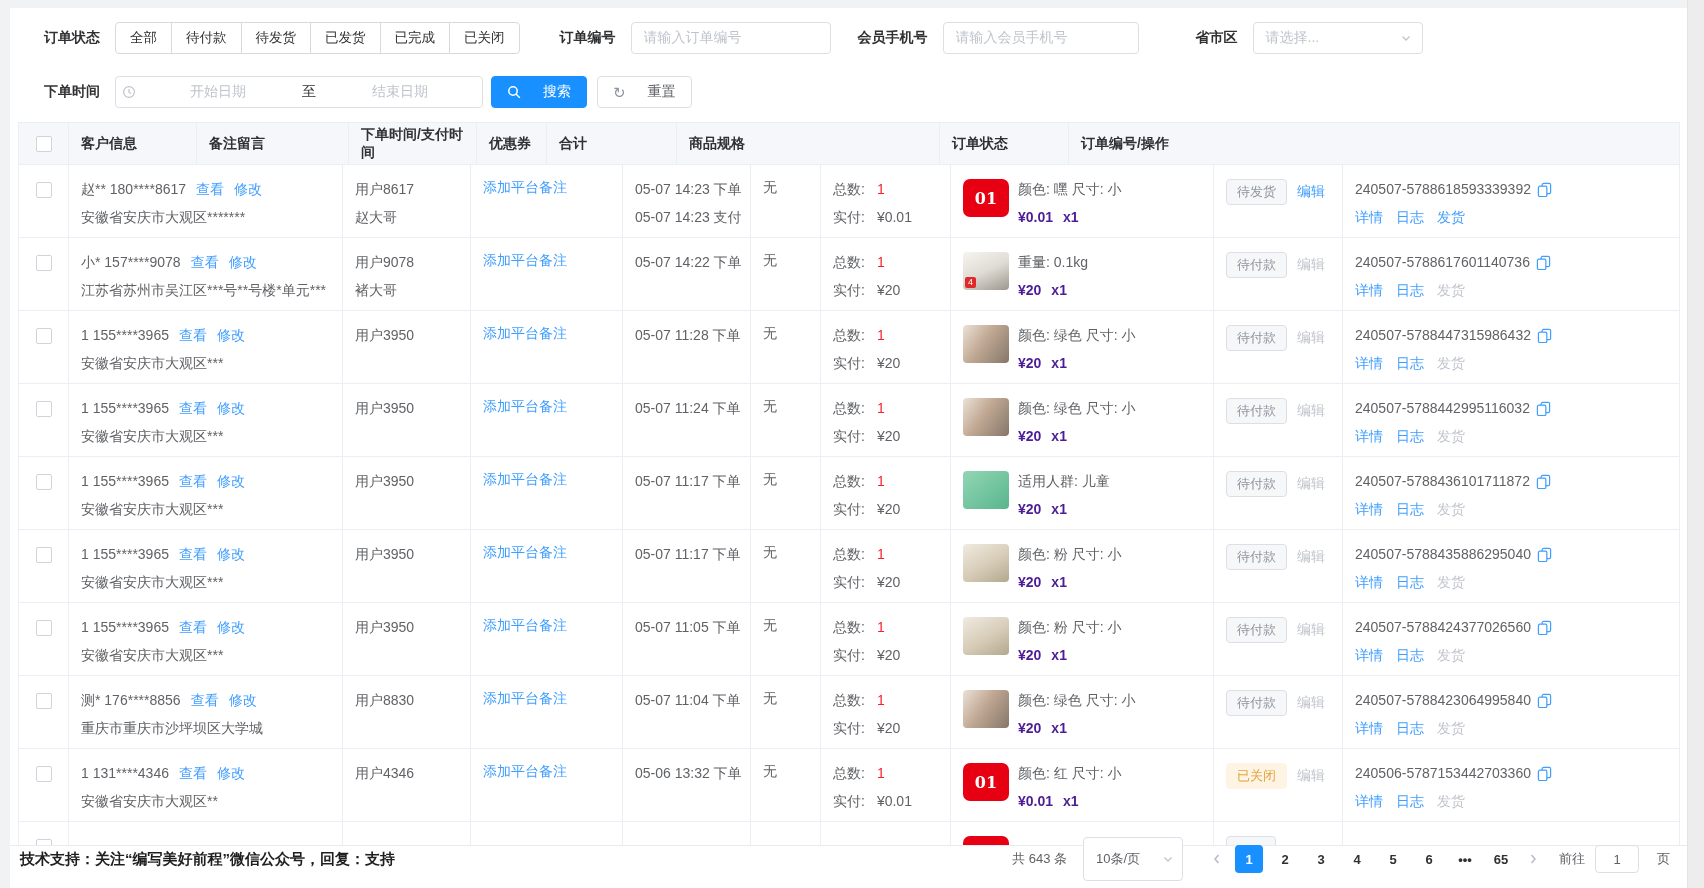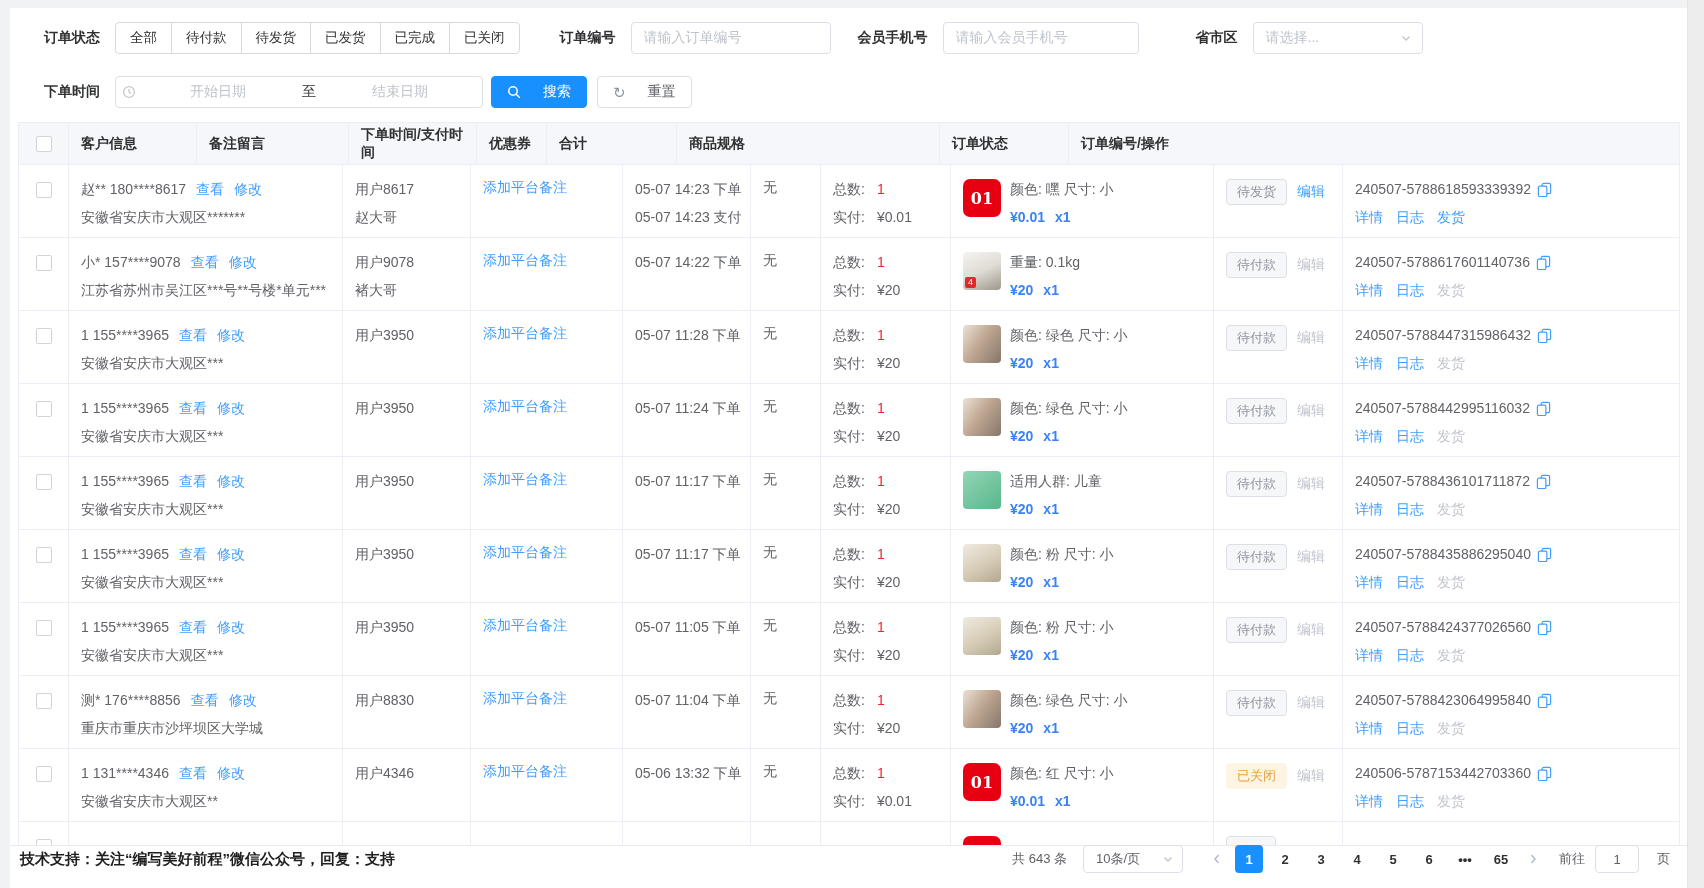--- a/index.html
+++ b/index.html
@@ -52,44 +52,44 @@
   .line + .line{margin-top:8px;}
   .txt{color:#606266;}
   .lnk{color:#409eff;cursor:pointer;}
   .c1 .lnk{margin-left:10px;}
   .c8 .lnk{margin-left:10px;}
   .ops .lnk{margin-right:13px;}
   .lnk.st-off{color:#c0c4cc;}
   .red{color:#f5222d;}
   .c6 .line span + span{margin-left:12px;}
   .prod{display:flex;gap:9px;}
-  .thumb{width:38px;height:38px;border-radius:4px;position:relative;flex:none;}
+  .thumb{width:46px;height:38px;border-radius:4px;position:relative;flex:none;}
   .thumb-tile{background:#e60012;border-radius:7px;display:flex;align-items:center;justify-content:center;}
   .thumb-tile .tt{color:#fff;font-family:"DejaVu Serif",serif;font-weight:bold;font-size:16px;}
   .thumb-photo{background:linear-gradient(155deg,#f6f4f0 0%,#dfdcd5 50%,#9d968c 100%);}
   .thumb-woman{background:linear-gradient(125deg,#ece2d6 0%,#c0a893 45%,#857669 100%);}
   .thumb-green{background:linear-gradient(140deg,#93d6b5,#58b68c);}
   .thumb-beige{background:linear-gradient(150deg,#f0ebe1,#d6cbb6 55%,#b2a78e);}
   .tb{position:absolute;left:2px;bottom:2px;background:#e02929;color:#fff;font-size:9px;line-height:11px;padding:0 3px;border-radius:2px;}
-  .price{color:#3b82f6;font-weight:bold;}
+  .price{color:#4c1d95;font-weight:bold;}
   .price span + span{margin-left:10px;}
   .badge{display:inline-block;height:26px;line-height:24px;padding:0 10px;border-radius:4px;font-size:13px;box-sizing:border-box;vertical-align:middle;}
   .badge-default{background:#f6f7f8;border:1px solid #dcdfe6;color:#8f959e;}
   .badge-closed{background:#fdf4e3;border:1px solid #fdf4e3;color:#e6a23c;}
   .cpy{margin-left:6px;vertical-align:-3px;cursor:pointer;}
   .partial{height:24px;border-bottom:none;overflow:hidden;}
   .partial .badge{width:50px;}
 
   
   .foot{position:absolute;left:0;right:0;bottom:0;height:43px;background:#fff;border-top:1px solid #e9ebef;
     display:flex;align-items:center;justify-content:space-between;padding:0 14px 16px 10px;box-sizing:border-box;}
   .support{font-size:15px;font-weight:bold;color:#1f1f1f;}
   .pager{display:flex;align-items:center;font-size:13px;color:#606266;}
   .p-total{margin-right:16px;}
-  .p-select{width:100px;height:28px;border:1px solid #dcdfe6;border-radius:4px;display:flex;align-items:center;
+  .p-select{width:100px;height:44px;border:1px solid #dcdfe6;border-radius:4px;display:flex;align-items:center;
     justify-content:space-between;padding:0 8px 0 12px;margin-right:20px;background:#fff;box-sizing:border-box;cursor:pointer;}
   .p-arrow{width:28px;height:28px;background:none;border:none;display:flex;align-items:center;justify-content:center;
     color:#b4bccc;cursor:pointer;padding:0;}
   #pages{display:flex;align-items:center;}
   .page{min-width:28px;height:28px;margin:0 4px;border:none;background:none;font-size:13px;color:#303133;
     font-weight:bold;border-radius:4px;cursor:pointer;font-family:inherit;}
   .page.is-true{background:#1890ff;color:#fff;}
   .p-goto-label{margin:0 4px 0 12px;}
   .p-goto{width:44px;height:28px;border:1px solid #dcdfe6;border-radius:4px;text-align:center;font-size:13px;
     color:#606266;margin:0 6px;box-sizing:border-box;outline:none;font-family:inherit;}

